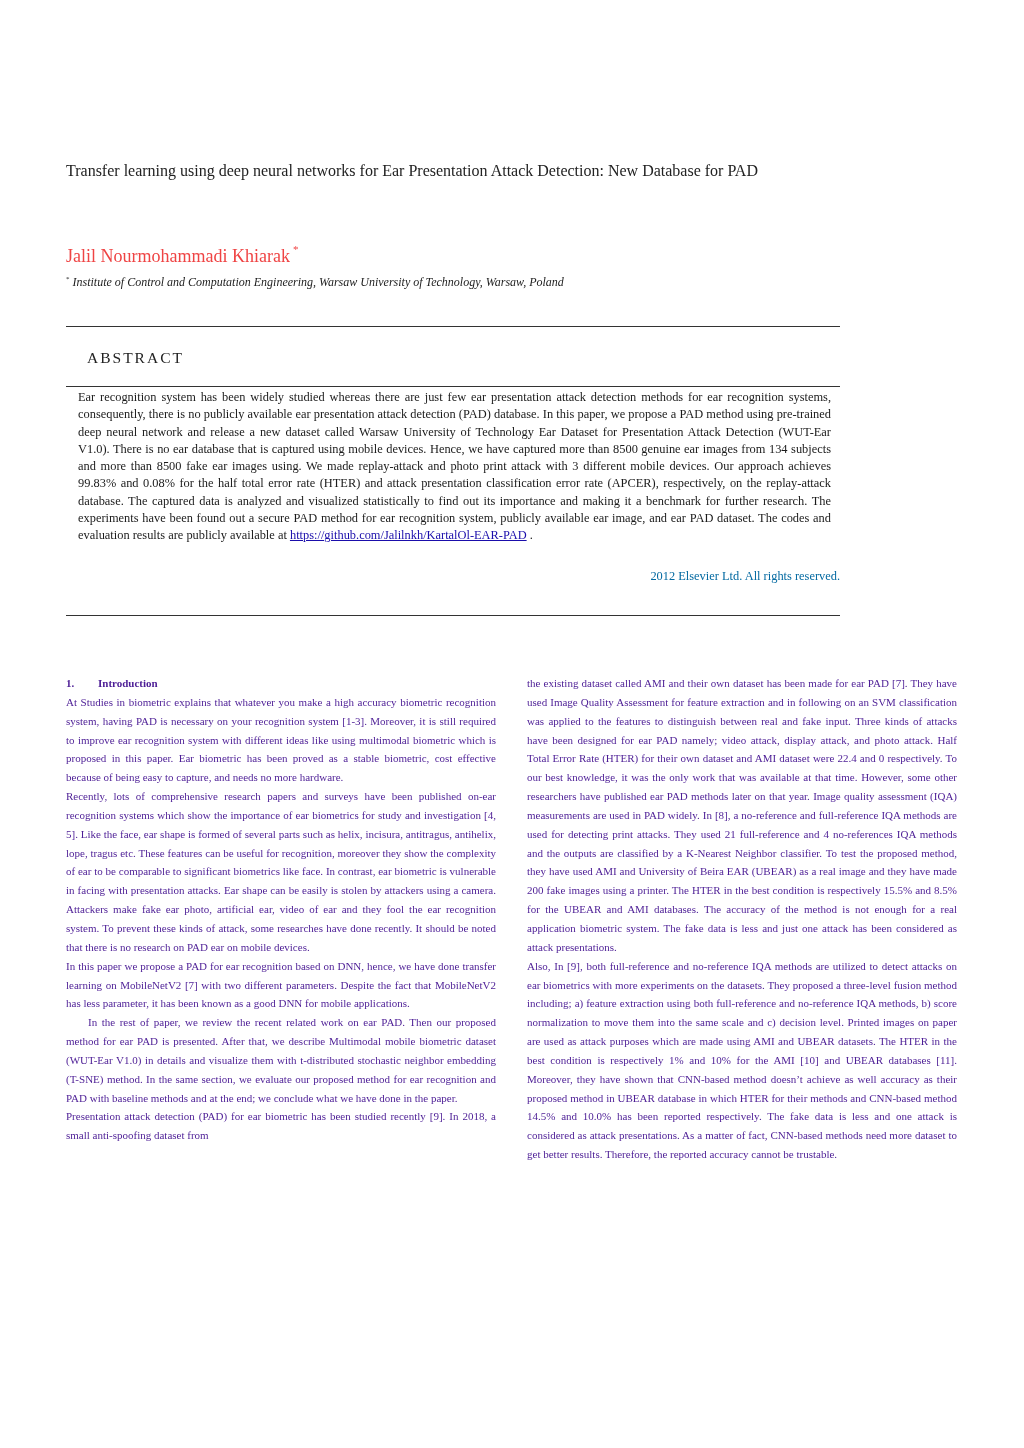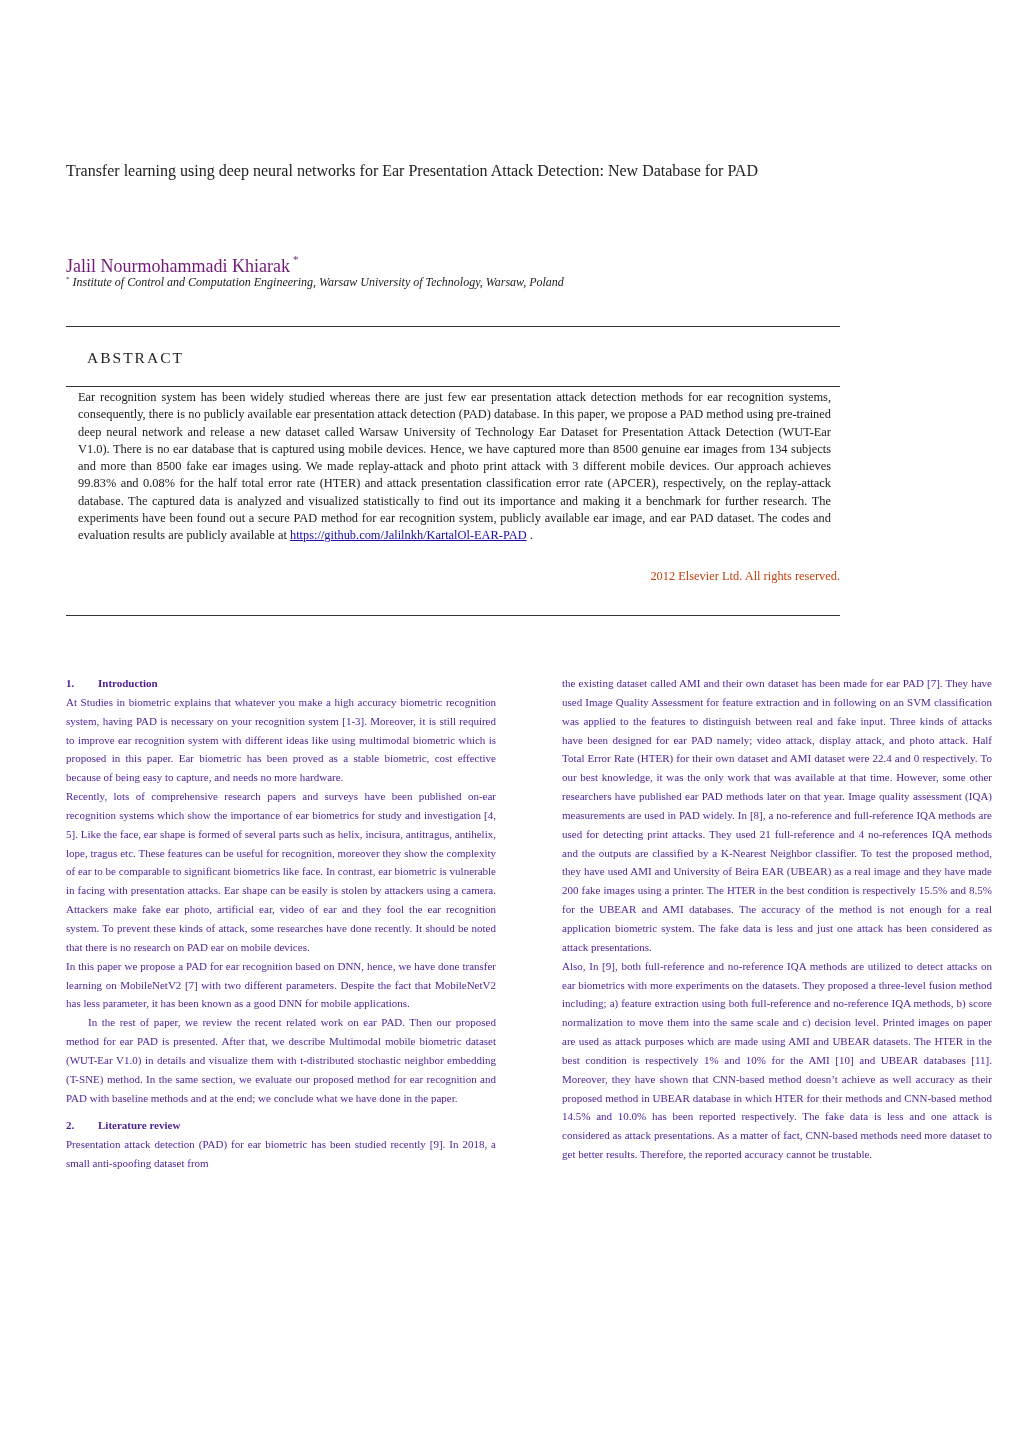--- a/index.html
+++ b/index.html
@@ -5,22 +5,22 @@
   html, body { margin: 0; padding: 0; background: #ffffff; }
   body {
     width: 1024px; height: 1448px; position: relative; overflow: hidden;
     font-family: "Liberation Serif", "DejaVu Serif", serif; color: #1a1a1a;
   }
   .title {
     position: absolute; left: 66px; top: 155px; width: 900px;
     font-size: 16px; line-height: 31px; color: #222;
   }
   .author {
-    position: absolute; left: 66px; top: 248px;
-    font-size: 18px; line-height: 22px; color: #701a75;
+    position: absolute; left: 66px; top: 238px;
+    font-size: 18px; line-height: 22px; color: #ef4444;
   }
   .author sup { font-size: 11px; vertical-align: 9px; margin-left: 3px; }
   .affil {
     position: absolute; left: 66px; top: 275px;
     font-size: 12px; font-style: italic; color: #222; text-align: center;
   }
   .affil sup { font-size: 7px; vertical-align: 5px; margin-right: 3px; font-style: normal; }
   .rule {
     position: absolute; left: 66px; width: 774px; height: 1px; background: #333;
   }
@@ -28,28 +28,28 @@
     position: absolute; left: 87px; top: 349px;
     font-size: 15.5px; letter-spacing: 2px; color: #222;
   }
   .abs-body {
     position: absolute; left: 78px; top: 389px; width: 753px;
     font-size: 12.4px; line-height: 17.3px; text-align: justify; color: #1a1a1a;
   }
   .abs-body a { color: #1a0dab; text-decoration: underline; }
   .copyright {
     position: absolute; right: 184px; top: 569px;
-    font-size: 12.4px; color: #c2410c;
+    font-size: 12.4px; color: #0369a1;
   }
   .col {
     position: absolute; top: 674px; width: 430px;
     font-size: 11px; line-height: 18.85px; text-align: justify; color: #4c1d95;
   }
   .col.left { left: 66px; }
-  .col.right { left: 527px; margin-left: 35px; }
+  .col.right { left: 527px; }
   .col p { margin: 0; }
   .col p.indent { text-indent: 22px; }
   .sec-head { font-weight: bold; margin: 0; }
   .sec-head .num { display: inline-block; width: 32px; }
   .sec-gap { margin-top: 9px !important; }
 </style>
 </head>
 <body>
 
 <div class="title">Transfer learning using deep neural networks for Ear Presentation Attack Detection: New Database for PAD</div>
@@ -77,22 +77,19 @@
 <div class="rule" style="top:615px;"></div>
 
 <div class="col left">
   <p class="sec-head">
     <span class="num">1.</span><span>Introduction</span>
   </p>
   <p>At Studies in biometric explains that whatever you make a high accuracy biometric recognition system, having PAD is necessary on your recognition system [1-3]. Moreover, it is still required to improve ear recognition system with different ideas like using multimodal biometric which is proposed in this paper. Ear biometric has been proved as a stable biometric, cost effective because of being easy to capture, and needs no more hardware.</p>
   <p>Recently, lots of comprehensive research papers and surveys have been published on-ear recognition systems which show the importance of ear biometrics for study and investigation [4, 5]. Like the face, ear shape is formed of several parts such as helix, incisura, antitragus, antihelix, lope, tragus etc. These features can be useful for recognition, moreover they show the complexity of ear to be comparable to significant biometrics like face. In contrast, ear biometric is vulnerable in facing with presentation attacks. Ear shape can be easily is stolen by attackers using a camera. Attackers make fake ear photo, artificial ear, video of ear and they fool the ear recognition system. To prevent these kinds of attack, some researches have done recently. It should be noted that there is no research on PAD ear on mobile devices.</p>
   <p>In this paper we propose a PAD for ear recognition based on DNN, hence, we have done transfer learning on MobileNetV2 [7] with two different parameters. Despite the fact that MobileNetV2 has less parameter, it has been known as a good DNN for mobile applications.</p>
   <p class="indent">In the rest of paper, we review the recent related work on ear PAD. Then our proposed method for ear PAD is presented. After that, we describe Multimodal mobile biometric dataset (WUT-Ear V1.0) in details and visualize them with t-distributed stochastic neighbor embedding (T-SNE) method. In the same section, we evaluate our proposed method for ear recognition and PAD with baseline methods and at the end; we conclude what we have done in the paper.</p>
-  <p class="sec-head sec-gap">
-    <span class="num">2.</span><span>Literature review</span>
-  </p>
   <p>Presentation attack detection (PAD) for ear biometric has been studied recently [9]. In 2018, a small anti-spoofing dataset from</p>
 </div>
 
 <div class="col right">
   <p>the existing dataset called AMI and their own dataset has been made for ear PAD [7].  They have used Image Quality Assessment for feature extraction and in following on an SVM classification was applied to the features to distinguish between real and fake input. Three kinds of attacks have been designed for ear PAD namely; video attack, display attack, and photo attack. Half Total Error Rate (HTER) for their own dataset and AMI dataset were 22.4 and 0 respectively. To our best knowledge, it was the only work that was available at that time. However, some other researchers have published ear PAD methods later on that year. Image quality assessment (IQA) measurements are used in PAD widely. In [8], a no-reference and full-reference IQA methods are used for detecting print attacks. They used 21 full-reference and 4 no-references IQA methods and the outputs are classified by a K-Nearest Neighbor classifier. To test the proposed method, they have used AMI and University of Beira EAR (UBEAR) as a real image and they have made 200 fake images using a printer. The HTER in the best condition is respectively 15.5% and 8.5% for the UBEAR and AMI databases.  The accuracy of the method is not enough for a real application biometric system. The fake data is less and just one attack has been considered as attack presentations.</p>
   <p>Also, In [9], both full-reference and no-reference IQA methods are utilized to detect attacks on ear biometrics with more experiments on the datasets.  They proposed a three-level fusion method including; a) feature extraction using both full-reference and no-reference IQA methods, b) score normalization to move them into the same scale and c) decision level. Printed images on paper are used as attack purposes which are made using AMI and UBEAR datasets. The HTER in the best condition is respectively 1% and 10% for the AMI [10] and UBEAR databases [11]. Moreover, they have shown that CNN-based method doesn’t achieve as well accuracy as their proposed method in UBEAR database in which HTER for their methods and CNN-based method 14.5% and 10.0% has been reported respectively. The fake data is less and one attack is considered as attack presentations. As a matter of fact, CNN-based methods need more dataset to get better results. Therefore, the reported accuracy cannot be trustable.</p>
 </div>
 
 </body></html>

